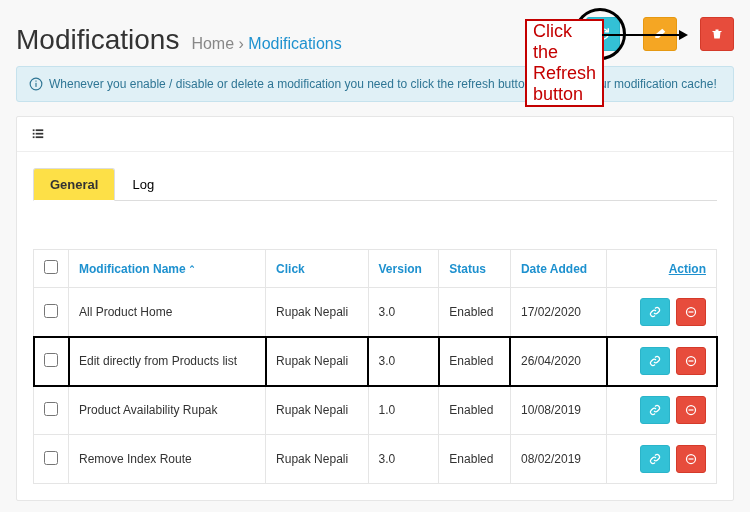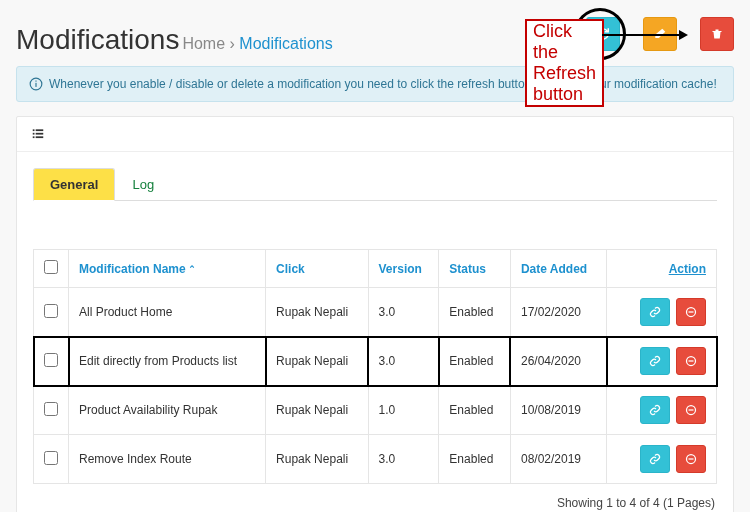--- a/index.html
+++ b/index.html
@@ -1,38 +1,38 @@
 <!DOCTYPE html>
 <html><head>
 <meta charset="utf-8">
 <style>
   * { box-sizing: border-box; margin: 0; padding: 0; }
   body { font-family: -apple-system, "Helvetica Neue", Arial, sans-serif; background: #f8f8f8; color: #333; font-size: 13px; }
   .page { padding: 12px 16px; }
   .header-row { display: flex; align-items: center; justify-content: space-between; margin-bottom: 10px; }
-  .title-group { display: flex; align-items: baseline; gap: 3px; margin-top: 12px; }
+  .title-group { display: flex; align-items: baseline; gap: 12px; margin-top: 12px; }
   h1 { font-weight: 300; font-size: 28px; color: #333; }
   .breadcrumb { font-size: 16px; color: #888; }
   .breadcrumb a { color: #1e91cf; text-decoration: none; }
   .hdr-actions { display: flex; gap: 23px; align-items: center; position: relative; margin-left: 17px; }
   .btn { display: inline-flex; align-items: center; justify-content: center; min-width: 34px; height: 34px; border-radius: 3px; color: #fff; border: none; cursor: pointer; font-size: 14px; }
   .btn-teal { background: #33c1d6; border: 1px solid #2bb4c9; }
   .btn-orange { background: #f5a623; border: 1px solid #e69912; }
   .btn-red { background: #e74c3c; border: 1px solid #d43a2a; }
   .btn-sm { min-width: 30px; height: 28px; font-size: 12px; }
   .ring { position: absolute; width: 52px; height: 52px; border: 3px solid #000; border-radius: 50%; left: -12px; top: -9px; pointer-events: none; }
   .annot { position: absolute; right: 130px; top: 2px; border: 2px solid #c40000; color: #c40000; font-size: 18px; padding: 0 6px; background: #fff; font-family: Arial, sans-serif; }
   .arrow-line { position: absolute; right: 48px; top: 17px; width: 84px; height: 2px; background: #000; }
   .arrow-line::after { content: ""; position: absolute; right: -2px; top: -4px; border-left: 9px solid #000; border-top: 5px solid transparent; border-bottom: 5px solid transparent; }
   .alert { background: #e0f0f6; border: 1px solid #c6e2ed; color: #2f7695; padding: 10px 12px; border-radius: 3px; font-size: 12px; margin-bottom: 14px; display: flex; align-items: center; gap: 6px; }
   .panel { background: #fff; border: 1px solid #e6e6e6; border-radius: 2px; }
   .panel-head { padding: 10px 14px; border-bottom: 1px solid #eee; display: flex; align-items: center; gap: 8px; font-size: 14px; color: #333; }
   .panel-body { padding: 16px; }
   .tabs { display: flex; border-bottom: 1px solid #ddd; margin-bottom: 14px; }
-  .tab { padding: 8px 16px; font-size: 13px; color: #15803d; cursor: pointer; border: 1px solid transparent; border-bottom: none; margin-bottom: -1px; }
+  .tab { padding: 8px 16px; font-size: 13px; color: #000000; cursor: pointer; border: 1px solid transparent; border-bottom: none; margin-bottom: -1px; }
   .tab.active { color: #333; font-weight: 600; border-color: #ddd; border-bottom: 1px solid #fff; border-radius: 3px 3px 0 0; background: #fde047; }
   table { width: 100%; border-collapse: collapse; margin-top: 48px; }
   th, td { border: 1px solid #e5e5e5; padding: 10px 10px; text-align: left; font-size: 12px; vertical-align: middle; }
   th { color: #1e91cf; font-weight: 600; }
   th.action, td.action { text-align: right; width: 110px; text-decoration: underline; }
   .chk { width: 14px; height: 14px; }
   .row-actions { display: inline-flex; gap: 6px; justify-content: flex-end; }
   .highlight-row td { outline: 2px solid #000; outline-offset: -1px; }
   .foot { text-align: right; padding: 12px 2px 2px; font-size: 12px; color: #444; }
   .sort::after { content: " \2303"; font-size: 9px; vertical-align: middle; }
@@ -200,17 +200,16 @@
                     <svg width="12" height="12" viewBox="0 0 24 24" fill="none" stroke="#fff" stroke-width="2.5">
                       <circle cx="12" cy="12" r="9"></circle>
                       <line x1="7" y1="12" x2="17" y2="12"></line>
                     </svg>
                   </button>
                 </span></td>
             </tr>
           </tbody>
       </table>
 
-      <div class="foot">Showing 1 to 4 of 4 (1 Pages)</div>
     </div>
   </div>
 
 </div>
 
 </body></html>

